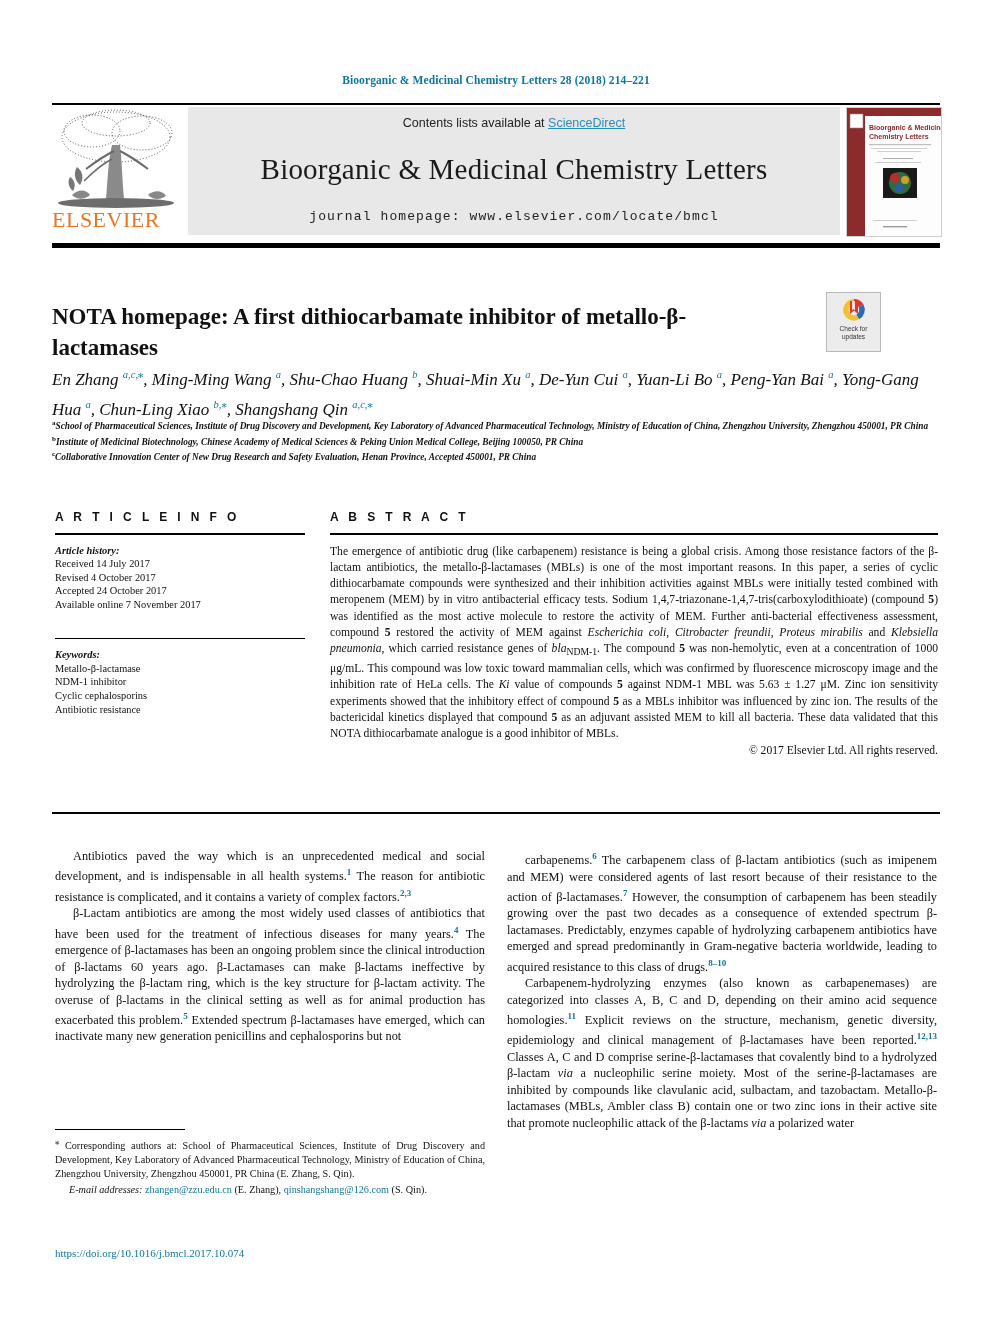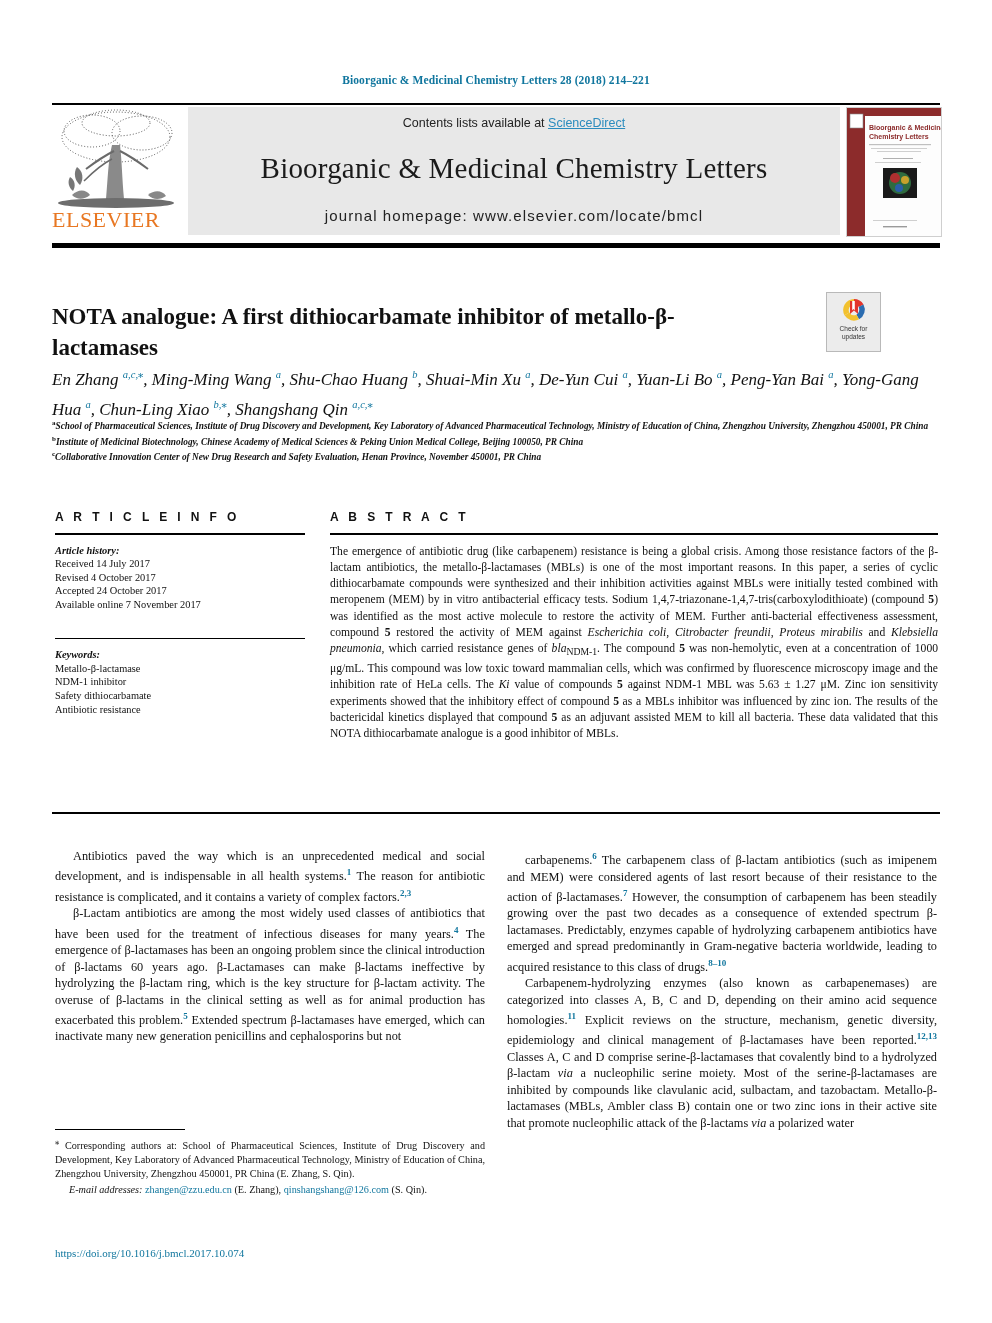--- a/index.html
+++ b/index.html
@@ -88,22 +88,22 @@
   .sciencedirect {
     color: #2b8cbe;
   }
   .journal-title {
     font-family: "Liberation Serif", serif;
     font-size: 29px;
     color: #1a1a1a;
     letter-spacing: .2px;
   }
   .homepage-line {
-    font-family: Liberation Sans, sans-serif;
-    font-size: 15px;
+    font-family: Liberation Mono, monospace;
+    font-size: 13px;
     letter-spacing: 1.1px;
     color: #222;
   }
   .cover-thumb {
     position: absolute;
     top: 4px;
     left: 794px;
     width: 94px;
     height: 128px;
     background: #ffffff;
@@ -343,21 +343,21 @@
         <circle cx="48" cy="70" r="5" fill="#b02f2f"></circle>
         <circle cx="58" cy="72" r="4" fill="#c8a02c"></circle>
         <circle cx="52" cy="80" r="4" fill="#2b5ea8"></circle>
         <rect x="26" y="112" width="44" height="1" fill="#cfcfcf"></rect>
         <rect x="36" y="118" width="24" height="1.4" fill="#9a9a9a"></rect>
       </svg>
     </div>
   </div>
   <div class="mast-rule-bottom"></div>
 
-  <h1 class="title">NOTA analogue: A first dithiocarbamate inhibitor of metallo-β-lactamases</h1>
+  <h1 class="title">NOTA homepage: A first dithiocarbamate inhibitor of metallo-β-lactamases</h1>
 
   <div class="crossmark">
     <svg width="30" height="26" viewBox="0 0 30 26">
       <path d="M15 2 a11 11 0 0 1 9.5 5.5 l-4.6 2.6 A5.7 5.7 0 0 0 15 7.3 z" fill="#e2352c"></path>
       <path d="M24.5 7.5 a11 11 0 0 1 -4.4 14.8 l-2.7 -4.6 a5.7 5.7 0 0 0 2.3 -7.6 z" fill="#2b6cb0"></path>
       <path d="M20.1 22.3 a11 11 0 0 1 -14.6 -4 l4.8 -2.8 a5.7 5.7 0 0 0 7.1 2.2 z" fill="#f2c12e"></path>
       <path d="M5.5 18.3 A11 11 0 0 1 15 2 v5.3 a5.7 5.7 0 0 0 -4.7 8.2 z" fill="#f2c12e"></path>
       <path d="M11 4 h8 v13 l-4 -3.4 l-4 3.4 z" fill="#e2352c"></path>
       <path d="M13.2 4 h2.6 v9.2 l-1.3 -1.1 l-1.3 1.1 z" fill="#ffffff"></path>
     </svg>
@@ -365,48 +365,49 @@
       <span>Check for</span><br>
       <span>updates</span>
     </div>
   </div>
 
   <div class="authors">En Zhang <sup>a,c,</sup><sup>⁎</sup>, Ming-Ming Wang <sup>a</sup>, Shu-Chao Huang <sup>b</sup>, Shuai-Min Xu <sup>a</sup>, De-Yun Cui <sup>a</sup>, Yuan-Li Bo <sup>a</sup>, Peng-Yan Bai <sup>a</sup>, Yong-Gang Hua <sup>a</sup>, Chun-Ling Xiao <sup>b,</sup><sup>⁎</sup>, Shangshang Qin <sup>a,c,</sup><sup>⁎</sup></div>
 
   <div class="affiliations">
     <div><sup>a</sup><span>School of Pharmaceutical Sciences, Institute of Drug Discovery and Development, Key Laboratory of Advanced Pharmaceutical Technology, Ministry of Education of China, Zhengzhou University, Zhengzhou 450001, PR China</span></div>
     <div><sup>b</sup><span>Institute of Medicinal Biotechnology, Chinese Academy of Medical Sciences &amp; Peking Union Medical College, Beijing 100050, PR China</span></div>
-    <div><sup>c</sup><span>Collaborative Innovation Center of New Drug Research and Safety Evaluation, Henan Province, November 450001, PR China</span></div>
+    <div><sup>c</sup><span>Collaborative Innovation Center of New Drug Research and Safety Evaluation, Henan Province, Accepted 450001, PR China</span></div>
   </div>
 
   <div class="info-col">
     <div class="sec-head">A R T I C L E   I N F O</div>
     <div class="hr-thin"></div>
     <div class="info-block">
       <div class="it">Article history:</div>
       <div>Received 14 July 2017</div>
       <div>Revised 4 October 2017</div>
       <div>Accepted 24 October 2017</div>
       <div>Available online 7 November 2017</div>
     </div>
     <div class="info-gap"></div>
     <div class="hr-thin"></div>
     <div class="info-block">
       <div class="it">Keywords:</div>
       <div>Metallo-β-lactamase</div>
       <div>NDM-1 inhibitor</div>
-      <div>Safety dithiocarbamate</div>
+      <div>Cyclic cephalosporins</div>
       <div>Antibiotic resistance</div>
     </div>
   </div>
 
   <div class="abs-col">
     <div class="sec-head">A B S T R A C T</div>
     <div class="hr-thin"></div>
     <div class="abstract-text">The emergence of antibiotic drug (like carbapenem) resistance is being a global crisis. Among those resistance factors of the β-lactam antibiotics, the metallo-β-lactamases (MBLs) is one of the most important reasons. In this paper, a series of cyclic dithiocarbamate compounds were synthesized and their inhibition activities against MBLs were initially tested combined with meropenem (MEM) by in vitro antibacterial efficacy tests. Sodium 1,4,7-triazonane-1,4,7-tris(carboxylodithioate) (compound <b>5</b>) was identified as the most active molecule to restore the activity of MEM. Further anti-bacterial effectiveness assessment, compound <b>5</b> restored the activity of MEM against <i>Escherichia coli</i>, <i>Citrobacter freundii</i>, <i>Proteus mirabilis</i> and <i>Klebsiella pneumonia</i>, which carried resistance genes of <i>bla</i><sub>NDM-1</sub>. The compound <b>5</b> was non-hemolytic, even at a concentration of 1000 μg/mL. This compound was low toxic toward mammalian cells, which was confirmed by fluorescence microscopy image and the inhibition rate of HeLa cells. The <i>Ki</i> value of compounds <b>5</b> against NDM-1 MBL was 5.63 ± 1.27 μM. Zinc ion sensitivity experiments showed that the inhibitory effect of compound <b>5</b> as a MBLs inhibitor was influenced by zinc ion. The results of the bactericidal kinetics displayed that compound <b>5</b> as an adjuvant assisted MEM to kill all bacteria. These data validated that this NOTA dithiocarbamate analogue is a good inhibitor of MBLs.</div>
+    <div class="copyline">© 2017 Elsevier Ltd. All rights reserved.</div>
   </div>
 
   <div class="hr-mid"></div>
 
   <div class="body-col body-left">
     <p>Antibiotics paved the way which is an unprecedented medical and social development, and is indispensable in all health systems.<sup>1</sup> The reason for antibiotic resistance is complicated, and it contains a variety of complex factors.<sup>2,3</sup></p>
     <p>β-Lactam antibiotics are among the most widely used classes of antibiotics that have been used for the treatment of infectious diseases for many years.<sup>4</sup> The emergence of β-lactamases has been an ongoing problem since the clinical introduction of β-lactams 60 years ago. β-Lactamases can make β-lactams ineffective by hydrolyzing the β-lactam ring, which is the key structure for β-lactam activity. The overuse of β-lactams in the clinical setting as well as for animal production has exacerbated this problem.<sup>5</sup> Extended spectrum β-lactamases have emerged, which can inactivate many new generation penicillins and cephalosporins but not</p>
   </div>
 
   <div class="body-col body-right">

